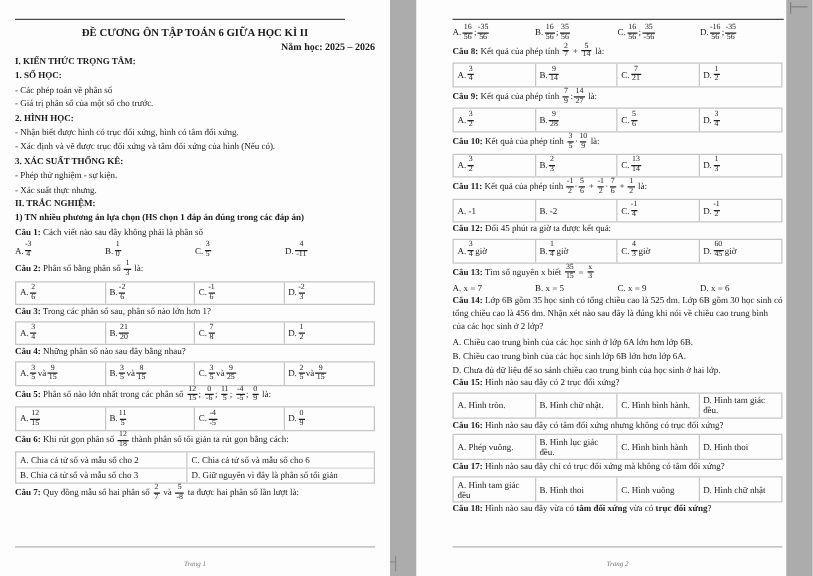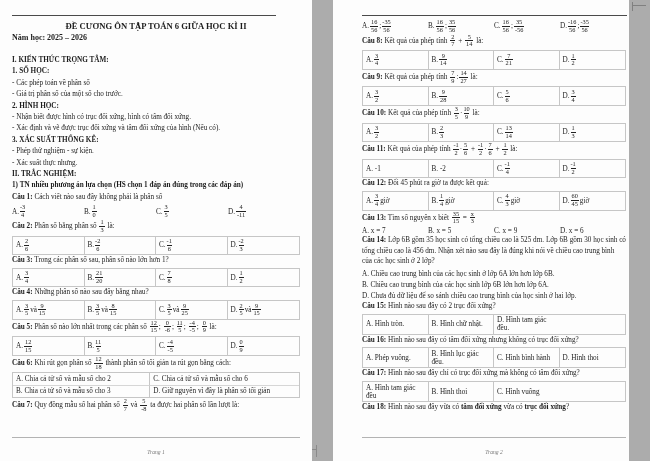--- a/index.html
+++ b/index.html
@@ -8,21 +8,21 @@
           font-family:"Liberation Serif","DejaVu Serif",serif;color:#1c1c1c}
   .page{position:absolute;top:0;height:461px;background:#fdfdfd}
   .page1{left:0;width:312px}
   .page2{left:333px;width:296px}
   .rule{position:absolute;top:15px;height:1px;background:#4a4a4a}
   .page1 .rule{left:12px;width:264px}
   .page2 .rule{left:29px;width:265px}
   .content{position:absolute;top:17px;left:12px;right:12px}
   .page2 .content{left:29px;right:3px}
   .doc-title{font-weight:bold;text-align:center;font-size:8.6px;line-height:12px;margin-top:3px}
-  .doc-subtitle{font-weight:bold;text-align:left;font-size:8px;line-height:12px;margin-bottom:11px}
+  .doc-subtitle{font-weight:bold;text-align:right;font-size:8px;line-height:12px;margin-bottom:0}
   .h{font-weight:bold;font-size:7.2px;line-height:11.4px}
   .p{font-size:7.2px;line-height:11.4px}
   .q{font-size:7.2px;line-height:10.6px;margin-top:0}
   .qp{font-weight:bold}
   .opts{margin-top:2px;font-size:7.2px}
   .opts.plain{display:grid;grid-template-columns:repeat(4,1fr)}
   .opts.plain .opt{display:flex;align-items:center}
   .opts.table{display:grid;grid-template-columns:repeat(4,1fr);border:1px solid #c6c6c6}
   .opts.table .opt{display:flex;align-items:center;border-right:1px solid #c6c6c6;padding:1.5px 3px;min-height:11px}
   .opts.table .opt:last-child{border-right:none}
@@ -394,34 +394,36 @@
         <div class="q"><span class="qp">Câu 14:</span> Lớp 6B gồm 35 học sinh có tổng chiều cao là 525 dm. Lớp 6B gồm 30 học sinh có tổng chiều cao là 456 dm. Nhận xét nào sau đây là đúng khi nói về chiều cao trung bình của các học sinh ở 2 lớp?</div>
         <div class="opts lines">
           <div class="opt">A. Chiều cao trung bình của các học sinh ở lớp 6A lớn hơn lớp 6B.</div>
           <div class="opt">B. Chiều cao trung bình của các học sinh lớp 6B lớn hơn lớp 6A.</div>
           <div class="opt">D. Chưa đủ dữ liệu để so sánh chiều cao trung bình của học sinh ở hai lớp.</div>
         </div>
         <div class="q"><span class="qp">Câu 15:</span> Hình nào sau đây có 2 trục đối xứng?</div>
         <div class="opts table">
           <div class="opt">A. Hình tròn.</div>
           <div class="opt">B. Hình chữ nhật.</div>
+          <div class="opt">C. Hình bình hành.</div>
           <div class="opt">D. Hình tam giác đều.</div>
         </div>
         <div class="q"><span class="qp">Câu 16:</span> Hình nào sau đây có tâm đối xứng nhưng không có trục đối xứng?</div>
         <div class="opts table">
           <div class="opt">A. Phép vuông.</div>
           <div class="opt">B. Hình lục giác đều.</div>
           <div class="opt">C. Hình bình hành</div>
           <div class="opt">D. Hình thoi</div>
         </div>
         <div class="q"><span class="qp">Câu 17:</span> Hình nào sau đây chỉ có trục đối xứng mà không có tâm đối xứng?</div>
         <div class="opts table">
           <div class="opt">A. Hình tam giác đều</div>
           <div class="opt">B. Hình thoi</div>
           <div class="opt">C. Hình vuông</div>
+          <div class="opt">D. Hình chữ nhật</div>
         </div>
         <div class="q"><span class="qp">Câu 18:</span> Hình nào sau đây vừa có <b>tâm đối xứng</b> vừa có <b>trục đối xứng</b>?</div>
       </div>
     <div class="footer">
       <span class="footer-rule"></span>
       <span class="footer-text">Trang 2</span>
     </div>
   </div>
 </div>
 

